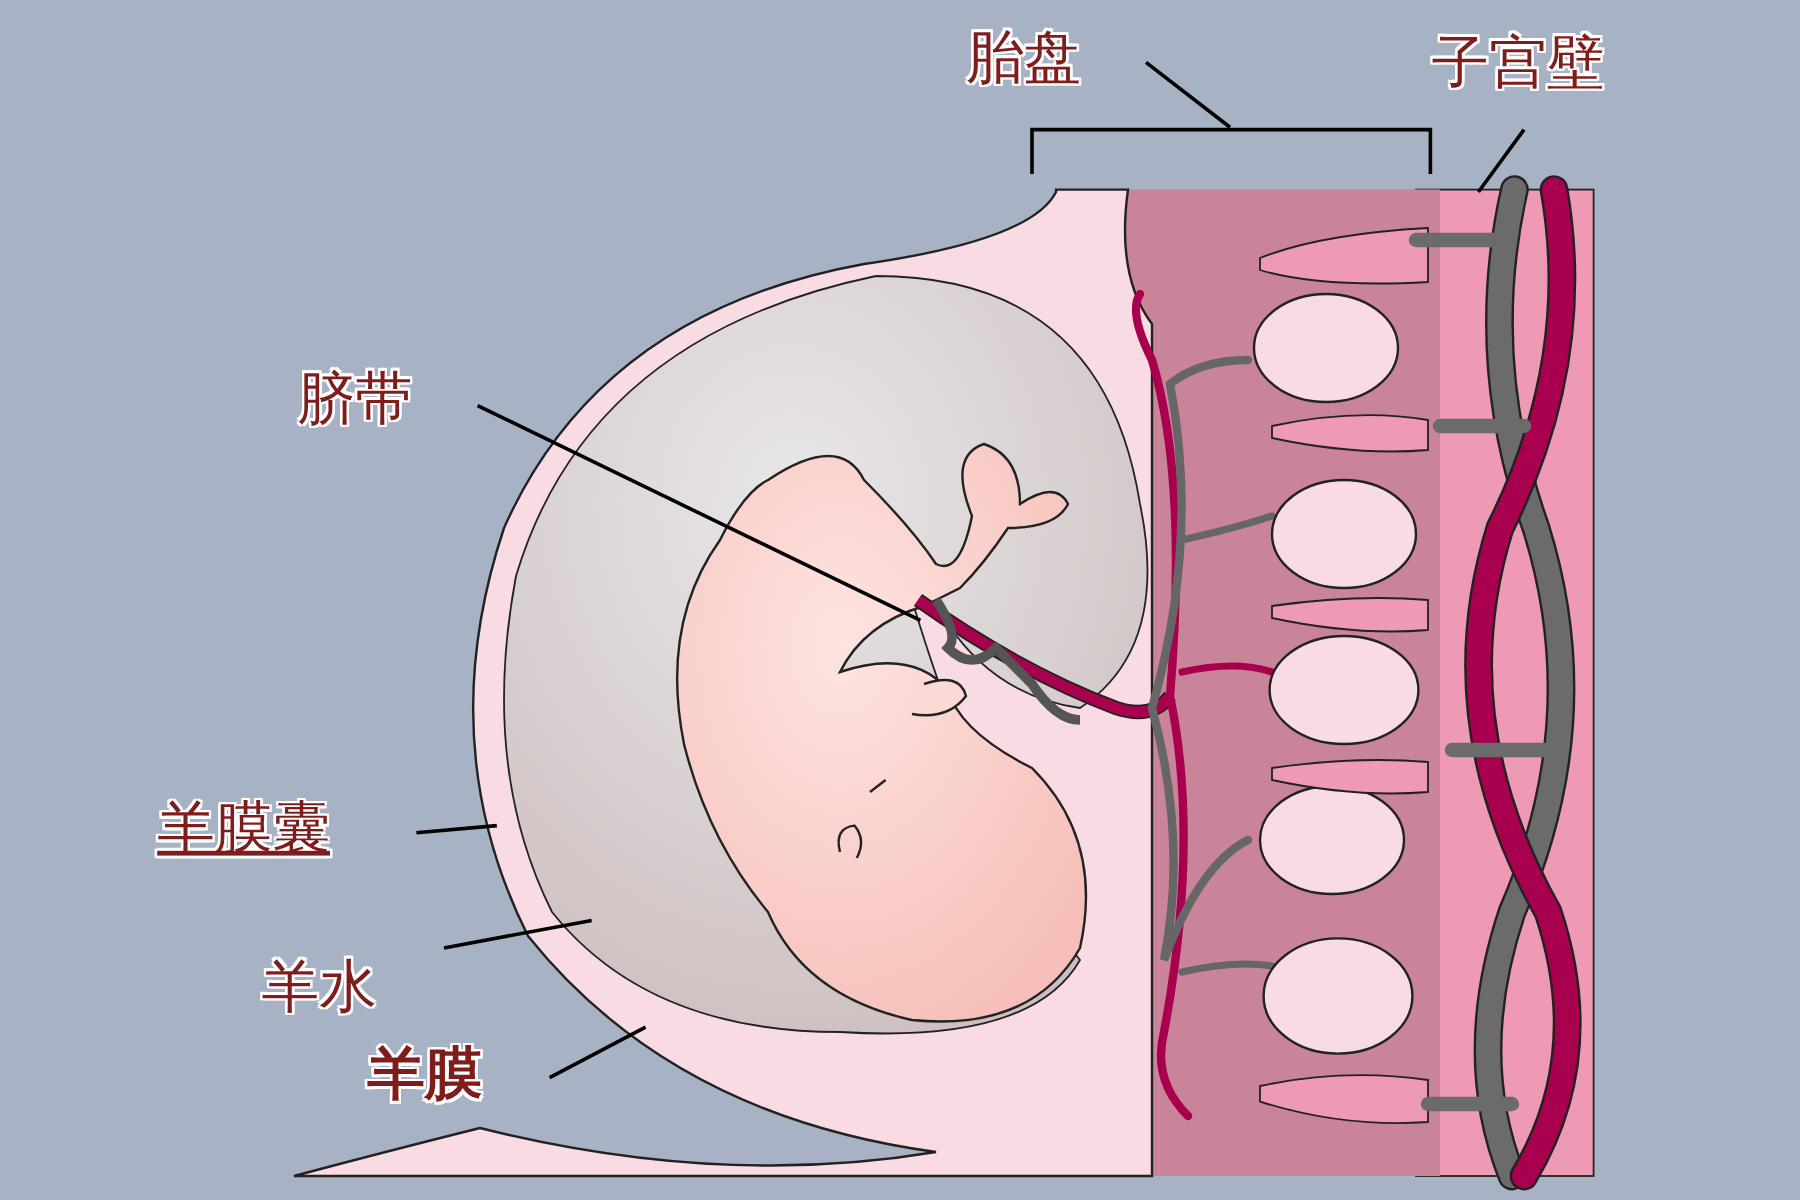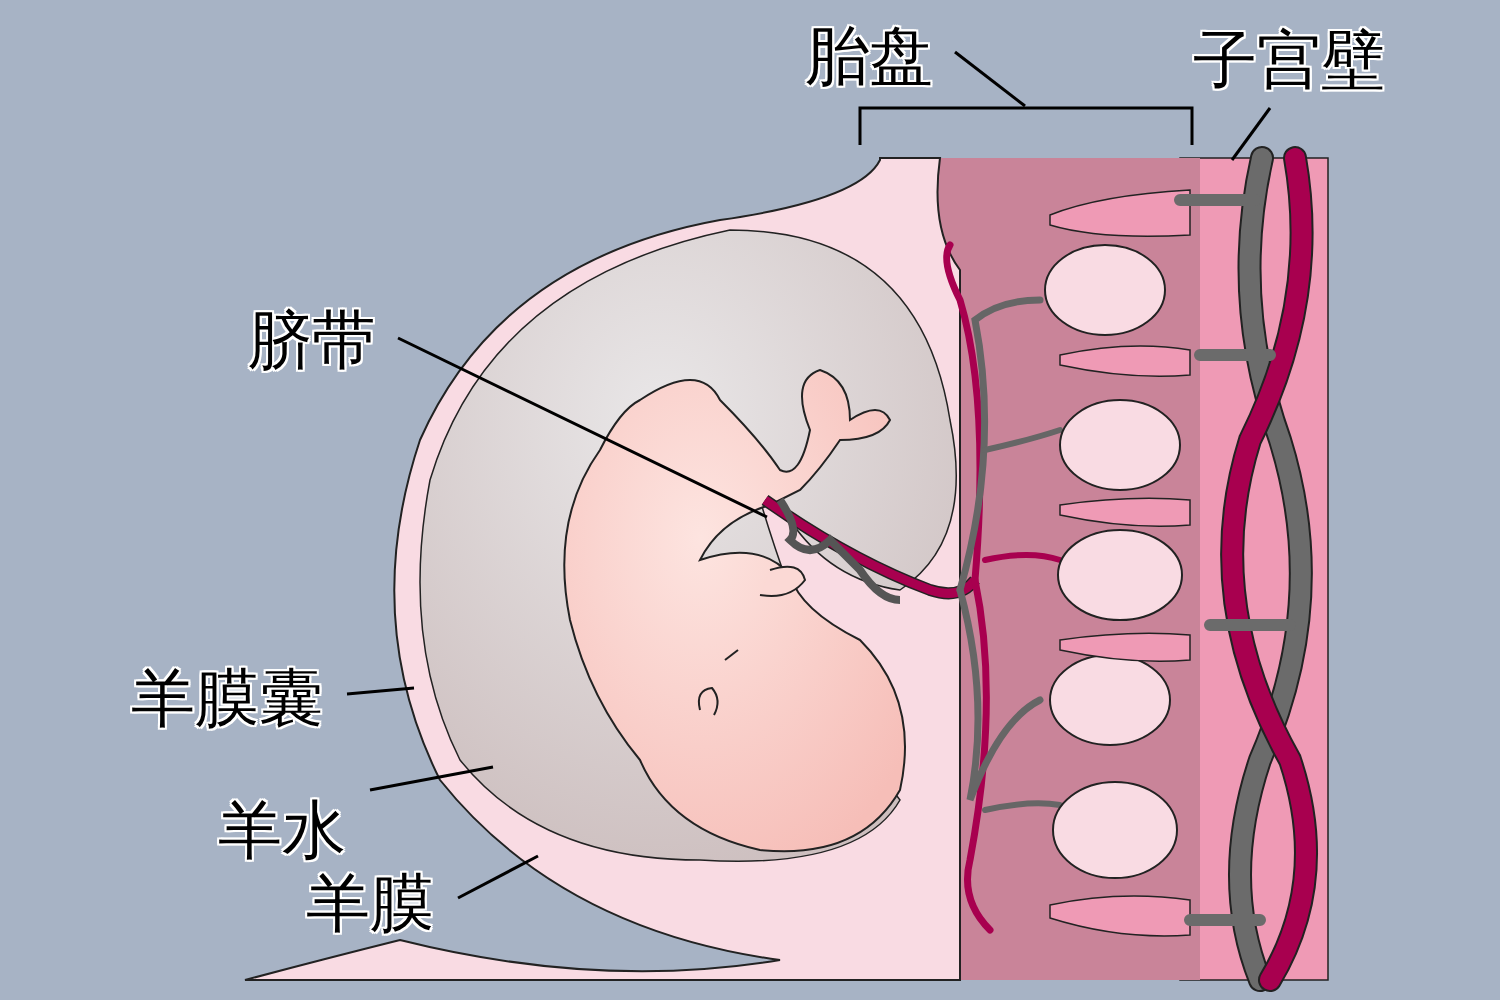--- a/index.html
+++ b/index.html
@@ -1,18 +1,18 @@
 <!DOCTYPE html>
 <html><head>
 <meta charset="utf-8">
 <style>
   html,body{margin:0;padding:0;}
   body{width:1500px;height:1000px;background:#a7b3c5;overflow:hidden;position:relative;font-family:"DejaVu Sans",sans-serif;}
   #stage{position:absolute;left:0;top:0;width:1500px;height:1000px;}
-  .label{position:absolute;font-size:64px;color:#000000;line-height:1;white-space:nowrap;
+  .label{position:absolute;font-size:48px;color:#7f1d1d;line-height:1;white-space:nowrap;
     text-shadow:-2px -2px 0 #fff,2px -2px 0 #fff,-2px 2px 0 #fff,2px 2px 0 #fff,0 2px 0 #fff,0 -2px 0 #fff,2px 0 0 #fff,-2px 0 0 #fff;}
 </style>
 </head>
 <body>
 
 <div id="stage">
 <svg width="1500" height="1000" viewBox="0 0 1500 1000" xmlns="http://www.w3.org/2000/svg">
   <defs>
     <radialGradient id="fluidGrad" cx="0.45" cy="0.3" r="0.8">
       <stop offset="0" stop-color="#e9e7e8"></stop>
@@ -102,16 +102,16 @@
     <path d="M398 338 L767 517"></path>
     <path d="M347 694 L414 688"></path>
     <path d="M370 790 L493 767"></path>
     <path d="M458 898 L538 856"></path>
   </g>
 </svg>
 
 <div class="label" style="left:805px;top:24px;">胎盘</div>
 <div class="label" style="left:1193px;top:28px;text-align:center;">子宫壁</div>
 <div class="label" style="left:248px;top:308px;text-align:center;">脐带</div>
-<div class="label" style="left:131px;top:666px;">羊膜囊</div>
+<div class="label" style="left:131px;top:666px;text-decoration:underline;">羊膜囊</div>
 <div class="label" style="left:218px;top:762px;margin-top:36px;">羊水</div>
-<div class="label" style="left:306px;top:871px;">羊膜</div>
+<div class="label" style="left:306px;top:871px;font-weight:bold;">羊膜</div>
 </div>
 
 </body></html>

